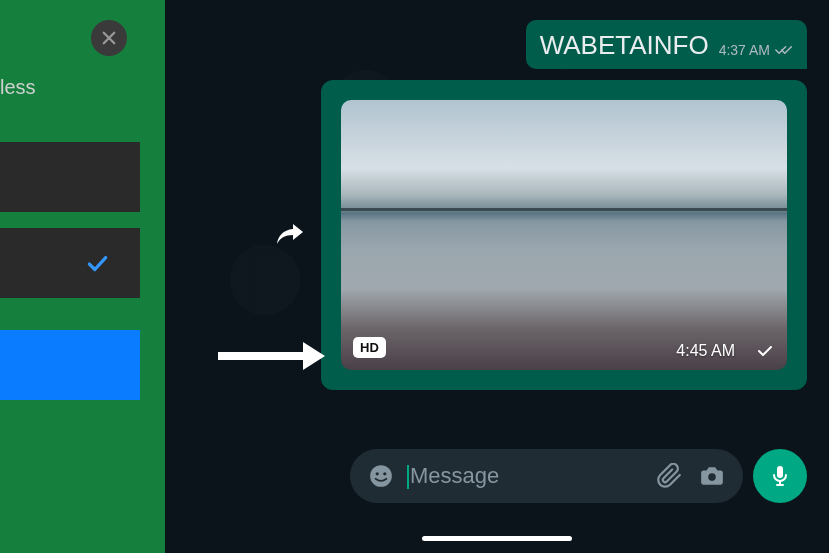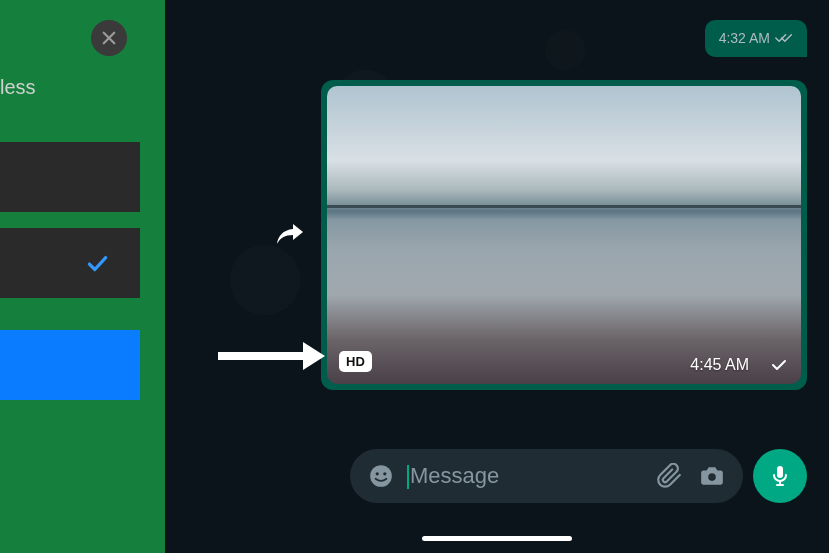--- a/index.html
+++ b/index.html
@@ -127,21 +127,21 @@
     
     
     .image-bubble {
       position: absolute;
       top: 80px;
       right: 22px;
       width: 486px;
       height: 310px;
       background: #005c4b;
       border-radius: 12px;
-      padding: 6px;
+      padding: 20px;
       text-decoration: underline;
     }
     .image-content {
       width: 100%;
       height: 100%;
       border-radius: 10px;
       position: relative;
       overflow: hidden;
       background: linear-gradient(to bottom, 
         #b0c4d0 0%, 
@@ -304,22 +304,23 @@
     <svg class="check-icon" width="26" height="26" viewBox="0 0 24 24" fill="none" stroke="#3497fd" stroke-width="3" stroke-linecap="round" stroke-linejoin="round">
       <polyline points="5 13 10 18 20 7"></polyline>
     </svg>
   </div>
   <div class="panel-selected"></div>
 </div>
 
 <div class="chat-area">
 
   <div class="text-bubble">
+    <span class="text-message">WABETAINFO</span>
     <div class="bubble-meta">
-      <span class="bubble-time">4:32 AM</span>
+      <span class="bubble-time">4:37 AM</span>
       <svg class="status-icon" width="18" height="12" viewBox="0 0 22 14" fill="none" stroke="#aebac1" stroke-width="1.8" stroke-linecap="round" stroke-linejoin="round">
         <polyline points="1 7 5 11 13 3"></polyline>
         <polyline points="8 7 12 11 20 3"></polyline>
       </svg>
     </div>
   </div>
 
   <div class="image-bubble">
     <div class="image-content">
       <div class="horizon-line"></div>

